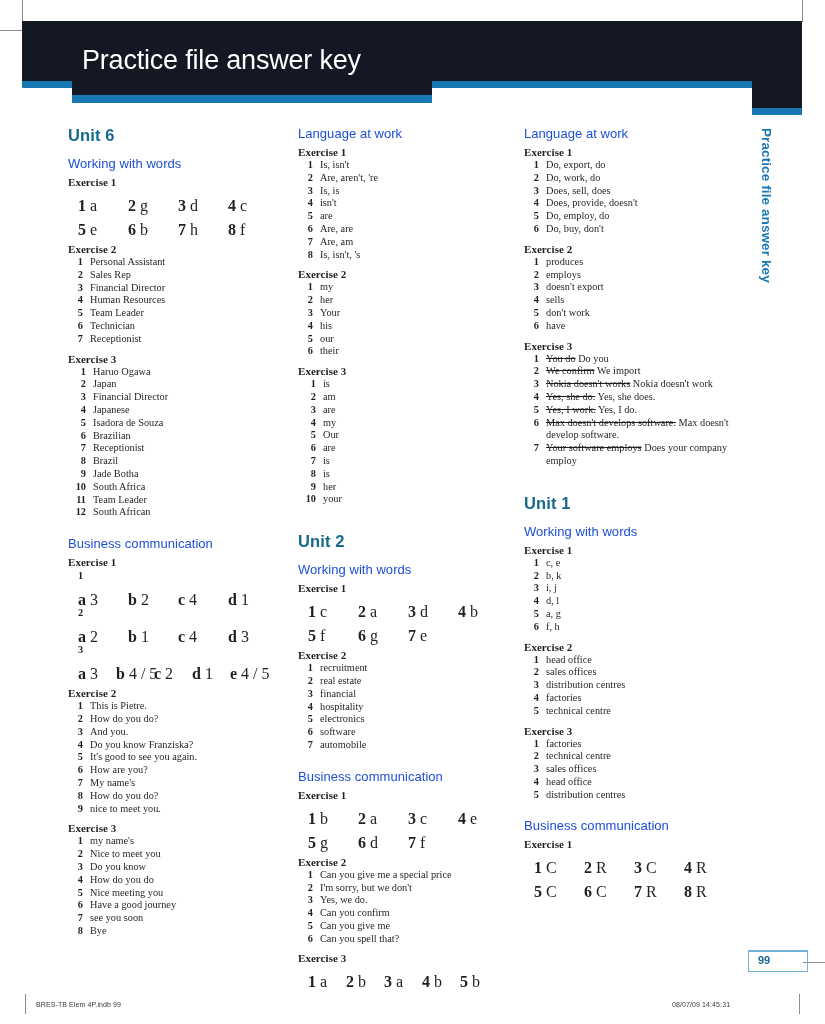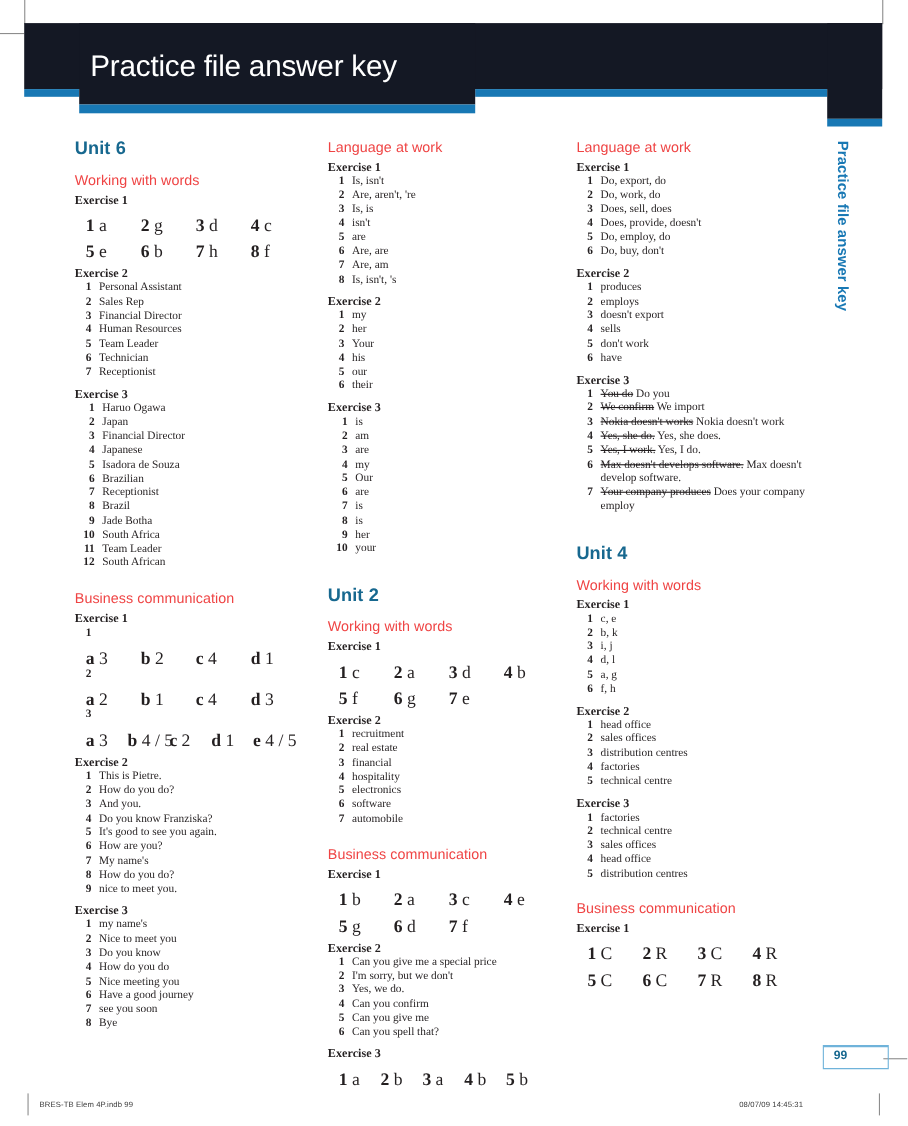--- a/index.html
+++ b/index.html
@@ -139,21 +139,21 @@
     color: #17688f;
     margin: 0 0 11px 0;
     letter-spacing: 0.1px;
   }
   .unit-head.spaced { margin-top: 26px; }
 
   .section-head {
     font-family: "Liberation Sans", sans-serif;
     font-size: 13px;
     font-weight: normal;
-    color: #ef4444;
+    color: #1d4ed8;
     margin: 0 0 5px 0;
     letter-spacing: 0.05px;
   }
   .section-head.gap { margin-top: 17px; }
 
   .ex-head {
     font-family: "Liberation Serif", serif;
     font-size: 11px;
     font-weight: bold;
     color: #231f20;
@@ -438,23 +438,23 @@
         <li><span class="num">6</span>have</li>
       </ol>
       <div class="ex-head">Exercise 3</div>
       <ol class="ans">
         <li><span class="num">1</span><s class="strike">You do</s> Do you</li>
         <li><span class="num">2</span><s class="strike">We confirm</s> We import</li>
         <li><span class="num">3</span><s class="strike">Nokia doesn't works</s> Nokia doesn't work</li>
         <li><span class="num">4</span><s class="strike">Yes, she do.</s> Yes, she does.</li>
         <li><span class="num">5</span><s class="strike">Yes, I work.</s> Yes, I do.</li>
         <li><span class="num">6</span><s class="strike">Max doesn't develops software.</s> Max doesn't develop software.</li>
-        <li><span class="num">7</span><s class="strike">Your company produces</s> Does your company employ</li>
-      </ol>
-      <div class="unit-head spaced">Unit 4</div>
+        <li><span class="num">7</span><s class="strike">Your software employs</s> Does your company employ</li>
+      </ol>
+      <div class="unit-head spaced">Unit 1</div>
       <div class="section-head">Working with words</div>
       <div class="ex-head first">Exercise 1</div>
       <ol class="ans">
         <li><span class="num">1</span>c, e</li>
         <li><span class="num">2</span>b, k</li>
         <li><span class="num">3</span>i, j</li>
         <li><span class="num">4</span>d, l</li>
         <li><span class="num">5</span>a, g</li>
         <li><span class="num">6</span>f, h</li>
       </ol>

